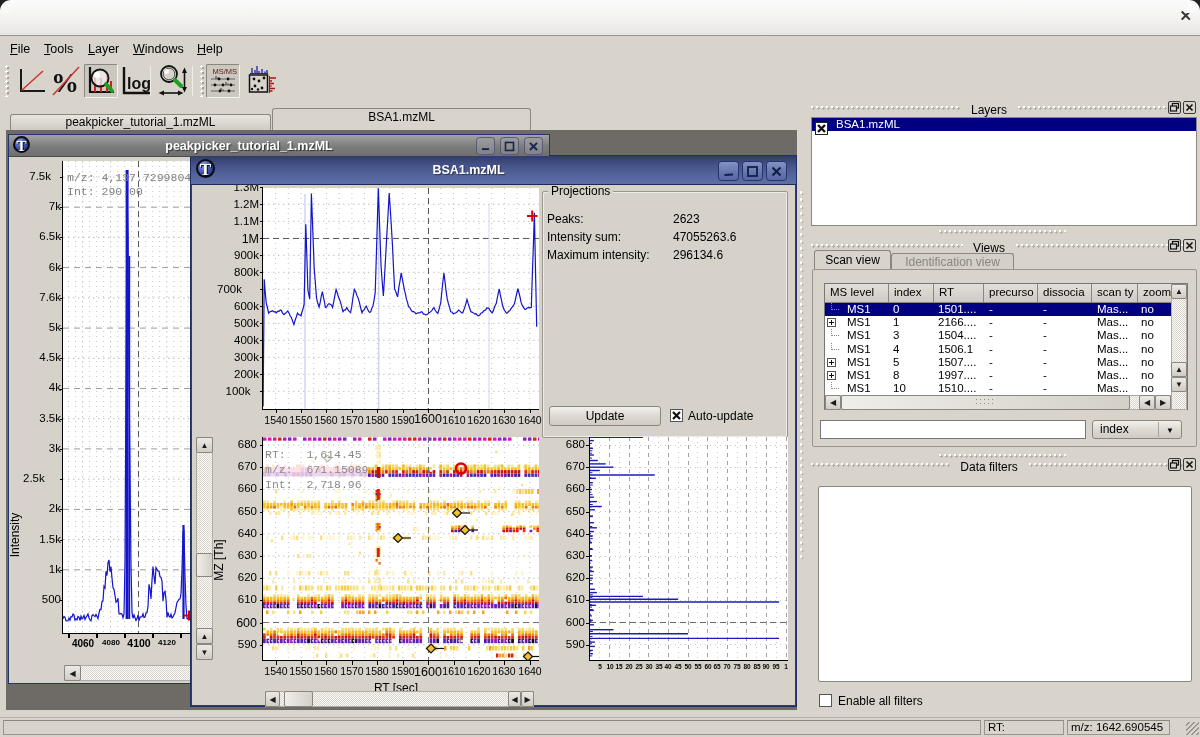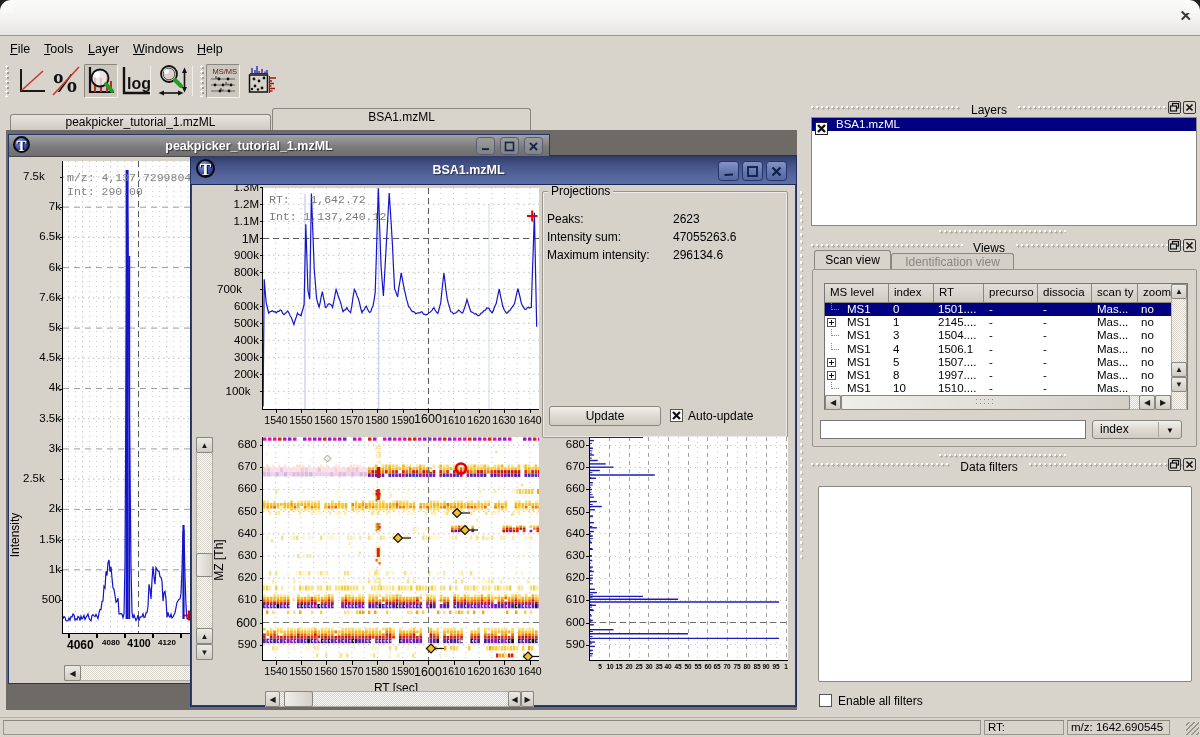--- a/index.html
+++ b/index.html
@@ -224,21 +224,21 @@
       <line x1="425.2" y1="160" x2="425.2" y2="632" stroke="#c8c8c8" stroke-width="1" stroke-dasharray="1 4"></line>
       <line x1="432.2" y1="160" x2="432.2" y2="632" stroke="#c8c8c8" stroke-width="1" stroke-dasharray="1 4"></line>
       <line x1="439.2" y1="160" x2="439.2" y2="632" stroke="#c8c8c8" stroke-width="1" stroke-dasharray="1 4"></line>
       <line x1="137.5" y1="160" x2="137.5" y2="632" stroke="#5a5a5a" stroke-width="1" stroke-dasharray="6 4"></line>
       <polyline points="62.0,617.8 63.0,615.4 64.0,616.3 65.0,619.7 66.0,619.9 67.0,619.6 68.0,617.1 69.0,619.3 70.0,615.6 71.0,616.0 72.0,613.1 73.0,613.9 74.0,619.1 75.0,617.9 76.0,618.8 77.0,615.5 78.0,616.2 79.0,619.7 80.0,615.2 81.0,617.9 82.0,616.9 83.0,614.4 84.0,618.4 85.0,616.3 86.0,614.9 87.0,613.0 88.0,617.1 89.0,619.0 90.0,619.9 91.0,614.6 92.0,613.7 93.0,614.9 94.0,615.6 95.0,613.4 96.0,615.5 97.0,617.6 98.0,611.9 99.0,608.5 100.0,608.6 101.0,600.4 102.0,599.8 103.0,585.3 104.0,587.0 105.0,570.3 106.0,574.5 107.0,561.6 108.0,558.9 109.0,570.6 110.0,565.9 111.0,577.1 112.0,586.9 113.0,588.3 114.0,594.5 115.0,601.2 116.0,600.2 117.0,597.1 118.0,612.8 119.0,613.1 120.0,612.4 121.0,613.2 122.0,616.7 123.0,613.0 124.0,561.1 125.0,380.0 126.0,186.0 127.0,239.4 128.0,372.8 129.0,469.7 130.0,565.5 131.0,611.6 132.0,617.2 133.0,614.0 134.0,616.8 135.0,619.5 136.0,617.6 137.0,614.1 138.0,619.9 139.0,616.1 140.0,615.9 141.0,615.7 142.0,612.8 143.0,616.5 144.0,616.1 145.0,612.0 146.0,611.5 147.0,605.5 148.0,583.4 149.0,587.6 150.0,597.9 151.0,579.4 152.0,565.5 153.0,575.6 154.0,583.2 155.0,566.6 156.0,568.3 157.0,570.2 158.0,570.1 159.0,575.7 160.0,576.4 161.0,580.2 162.0,600.2 163.0,591.8 164.0,590.4 165.0,598.5 166.0,616.4 167.0,611.3 168.0,615.2 169.0,616.2 170.0,613.3 171.0,616.9 172.0,615.9 173.0,613.7 174.0,611.7 175.0,606.6 176.0,601.4 177.0,599.9 178.0,598.3 179.0,598.0 180.0,592.4 181.0,569.0 182.0,531.1 183.0,530.0 184.0,575.2 185.0,604.9 186.0,617.6 187.0,618.1 188.0,614.5 189.0,616.1 190.0,613.5 191.0,615.7 192.0,616.4 193.0,616.9 194.0,616.7 195.0,615.1 196.0,613.3 197.0,615.9 198.0,613.7 199.0,618.6 200.0,618.3 201.0,617.2 202.0,610.4 203.0,612.5 204.0,605.6 205.0,599.9 206.0,600.2 207.0,594.5 208.0,586.3 209.0,589.7 210.0,586.2 211.0,589.4 212.0,588.2 213.0,593.3 214.0,601.7 215.0,601.8 216.0,609.9 217.0,607.9 218.0,615.3 219.0,617.5 220.0,616.9 221.0,616.4 222.0,613.9 223.0,618.8 224.0,615.3 225.0,617.1 226.0,607.8 227.0,602.0 228.0,582.6 229.0,571.5 230.0,565.3 231.0,568.9 232.0,583.2 233.0,600.5 234.0,609.0 235.0,617.0 236.0,619.2 237.0,617.8 238.0,614.6 239.0,616.5 240.0,617.6 241.0,618.3 242.0,614.8 243.0,618.7 244.0,613.2 245.0,613.9 246.0,616.1 247.0,616.5 248.0,613.8 249.0,615.5 250.0,611.8 251.0,612.4 252.0,613.0 253.0,610.6 254.0,606.5 255.0,604.9 256.0,596.3 257.0,597.9 258.0,595.7 259.0,595.3 260.0,594.1 261.0,589.4 262.0,596.1 263.0,597.7 264.0,602.6 265.0,602.0 266.0,606.9 267.0,611.0 268.0,612.8 269.0,615.1 270.0,614.7 271.0,613.8 272.0,613.4 273.0,614.1 274.0,616.8 275.0,612.7 276.0,614.8 277.0,619.8 278.0,613.6 279.0,614.8 280.0,619.1 281.0,616.5 282.0,614.3 283.0,615.9 284.0,615.2 285.0,618.5 286.0,619.2 287.0,619.4 288.0,616.1 289.0,615.5 290.0,616.3 291.0,613.6 292.0,614.4 293.0,610.6 294.0,605.0 295.0,601.5 296.0,585.0 297.0,570.8 298.0,558.5 299.0,548.1 300.0,542.1 301.0,546.9 302.0,561.0 303.0,570.8 304.0,586.2 305.0,601.6 306.0,605.5 307.0,610.5 308.0,614.3 309.0,616.0 310.0,613.4 311.0,613.0 312.0,620.0 313.0,614.2 314.0,616.9 315.0,618.6 316.0,618.6 317.0,619.1 318.0,613.2 319.0,614.2 320.0,613.7 321.0,618.5 322.0,616.6 323.0,620.1 324.0,616.9 325.0,619.1 326.0,617.8 327.0,619.9 328.0,613.6 329.0,612.5 330.0,611.8 331.0,614.1 332.0,607.2 333.0,608.4 334.0,604.4 335.0,600.0 336.0,592.4 337.0,586.4 338.0,579.1 339.0,576.4 340.0,571.4 341.0,574.6 342.0,576.0 343.0,583.0 344.0,589.2 345.0,595.3 346.0,604.3 347.0,604.3 348.0,611.0 349.0,614.6 350.0,611.2 351.0,614.4 352.0,615.6 353.0,618.7 354.0,618.6 355.0,616.5 356.0,613.6 357.0,616.9 358.0,618.8 359.0,617.7 360.0,618.4 361.0,616.0 362.0,614.7 363.0,617.1 364.0,617.4 365.0,619.7 366.0,613.1 367.0,616.5 368.0,613.9 369.0,618.2 370.0,617.3 371.0,613.2 372.0,613.8 373.0,619.9 374.0,613.7 375.0,615.9 376.0,617.3 377.0,614.2 378.0,613.1 379.0,619.3 380.0,616.0 381.0,612.3 382.0,612.9 383.0,610.9 384.0,607.6 385.0,595.9 386.0,578.2 387.0,564.2 388.0,543.0 389.0,533.6 390.0,525.7 391.0,531.6 392.0,543.2 393.0,563.0 394.0,575.9 395.0,591.1 396.0,606.2 397.0,607.2 398.0,615.3 399.0,615.5 400.0,616.8 401.0,615.2 402.0,618.5 403.0,617.7 404.0,615.2 405.0,614.4 406.0,616.5 407.0,613.1 408.0,614.2 409.0,618.5 410.0,618.0 411.0,616.6 412.0,618.5 413.0,615.2 414.0,618.7 415.0,617.0 416.0,614.2 417.0,607.9 418.0,591.6 419.0,582.8 420.0,577.1 421.0,586.8 422.0,592.7 423.0,603.6 424.0,612.5 425.0,617.3 426.0,617.7 427.0,613.1 428.0,613.1 429.0,617.6 430.0,614.2 431.0,619.8 432.0,617.4 433.0,618.8 434.0,613.6 435.0,617.2 436.0,614.6 437.0,619.9 438.0,613.5 439.0,614.7 440.0,617.7" fill="none" stroke="#1414cc" stroke-width="1.2"></polyline>
       <rect x="124.6" y="169" width="3.0" height="449" fill="#1414cc"></rect>
       <rect x="127.6" y="255" width="1.6" height="363" fill="#1414cc"></rect>
       <rect x="181.4" y="524" width="2.2" height="94" fill="#1414cc"></rect>
       <path d="M183 614.5 L193 614.5 M188 609.5 L188 619.5" stroke="#dd0000" stroke-width="2"></path>
     </svg>
-    <div class="abs" style="left:14px;top:35px;width:38px;text-align:left;font-size:11.5px">7.5k</div>
+    <div class="abs" style="left:4px;top:35px;width:38px;text-align:right;font-size:11.5px">7.5k</div>
     <div class="abs" style="left:51px;top:42px;width:3px;height:1px;background:#000"></div>
     <div class="abs" style="left:14px;top:65px;width:38px;text-align:right;font-size:11.5px">7k</div>
     <div class="abs" style="left:51px;top:72px;width:3px;height:1px;background:#000"></div>
     <div class="abs" style="left:14px;top:95px;width:38px;text-align:right;font-size:11.5px">6.5k</div>
     <div class="abs" style="left:51px;top:102px;width:3px;height:1px;background:#000"></div>
     <div class="abs" style="left:14px;top:126px;width:38px;text-align:right;font-size:11.5px">6k</div>
     <div class="abs" style="left:51px;top:133px;width:3px;height:1px;background:#000"></div>
     <div class="abs" style="left:14px;top:156px;width:38px;text-align:right;font-size:11.5px">7.6k</div>
     <div class="abs" style="left:51px;top:163px;width:3px;height:1px;background:#000"></div>
     <div class="abs" style="left:14px;top:186px;width:38px;text-align:right;font-size:11.5px">5k</div>
@@ -256,21 +256,21 @@
     <div class="abs" style="left:14px;top:367px;width:38px;text-align:right;font-size:11.5px">2k</div>
     <div class="abs" style="left:51px;top:374px;width:3px;height:1px;background:#000"></div>
     <div class="abs" style="left:14px;top:398px;width:38px;text-align:right;font-size:11.5px">1.5k</div>
     <div class="abs" style="left:51px;top:405px;width:3px;height:1px;background:#000"></div>
     <div class="abs" style="left:14px;top:428px;width:38px;text-align:right;font-size:11.5px">1k</div>
     <div class="abs" style="left:51px;top:435px;width:3px;height:1px;background:#000"></div>
     <div class="abs" style="left:14px;top:458px;width:38px;text-align:right;font-size:11.5px">500</div>
     <div class="abs" style="left:51px;top:465px;width:3px;height:1px;background:#000"></div>
     <div class="abs" style="left:53px;top:26px;width:1px;height:472px;background:#000"></div>
     <div class="abs" style="left:53px;top:498px;width:379px;height:1px;background:#000"></div>
-    <div class="abs" style="left:58px;top:503px;width:32px;text-align:left;font-size:12px;font-weight:bold">4060</div>
+    <div class="abs" style="left:58px;top:503px;width:32px;text-align:center;font-size:10px;font-weight:bold">4060</div>
     <div class="abs" style="left:86px;top:503px;width:32px;text-align:center;font-size:8px;font-weight:bold">4080</div>
     <div class="abs" style="left:114px;top:502px;width:32px;text-align:center;font-size:10.5px;font-weight:bold">4100</div>
     <div class="abs" style="left:142px;top:503px;width:32px;text-align:center;font-size:8px;font-weight:bold">4120</div>
     <div class="abs" style="left:59px;top:498px;width:1.5px;height:5px;background:#000"></div>
     <div class="abs" style="left:87px;top:498px;width:1.5px;height:5px;background:#000"></div>
     <div class="abs" style="left:115px;top:498px;width:1.5px;height:5px;background:#000"></div>
     <div class="abs" style="left:143px;top:498px;width:1.5px;height:5px;background:#000"></div>
     <div class="abs" style="left:171px;top:498px;width:1.5px;height:5px;background:#000"></div>
     <div class="abs" style="left:-1px;top:360px;width:80px;transform:rotate(-90deg);transform-origin:40px 40px;font-size:12px;text-align:center">Intensity</div>
     <div class="abs mono" style="left:58px;top:36px;font-size:11.5px;color:#808080;white-space:pre;line-height:14px">m/z: 4,137.7299804
@@ -378,22 +378,20 @@
     <div class="abs" style="left:221px;top:256px;width:32px;text-align:center;font-size:12.5px">1600</div>
     <div class="abs" style="left:237px;top:253px;width:1px;height:4px;background:#000"></div>
     <div class="abs" style="left:247px;top:258px;width:32px;text-align:center;font-size:10.5px">1610</div>
     <div class="abs" style="left:263px;top:253px;width:1px;height:4px;background:#000"></div>
     <div class="abs" style="left:272px;top:258px;width:32px;text-align:center;font-size:10.5px">1620</div>
     <div class="abs" style="left:288px;top:253px;width:1px;height:4px;background:#000"></div>
     <div class="abs" style="left:297px;top:258px;width:32px;text-align:center;font-size:10.5px">1630</div>
     <div class="abs" style="left:313px;top:253px;width:1px;height:4px;background:#000"></div>
     <div class="abs" style="left:323px;top:258px;width:32px;text-align:center;font-size:10.5px">1640</div>
     <div class="abs" style="left:339px;top:253px;width:1px;height:4px;background:#000"></div>
-    <div class="abs mono" style="left:78px;top:35px;font-size:11.5px;color:#7a7a7a;white-space:pre;line-height:17px">RT:   1,642.72
-Int: 1,137,240.12</div>
     <div class="gbox" style="left:351px;top:35px;width:246px;height:247px"></div>
     <div class="abs" style="left:357px;top:28px;background:#d6d2ca;padding:0 3px;font-size:12px">Projections</div>
     <div class="abs" style="left:356px;top:56px;font-size:12px">Peaks:</div>
     <div class="abs" style="left:482px;top:56px;font-size:12px">2623</div>
     <div class="abs" style="left:356px;top:74px;font-size:12px">Intensity sum:</div>
     <div class="abs" style="left:482px;top:74px;font-size:12px">47055263.6</div>
     <div class="abs" style="left:356px;top:92px;font-size:12px">Maximum intensity:</div>
     <div class="abs" style="left:482px;top:92px;font-size:12px">296134.6</div>
     <div class="btn" style="left:358px;top:250px;width:112px;height:20px;line-height:19px">Update</div>
     <div class="check" style="left:479px;top:253px;width:13px;height:13px"><svg width="11" height="11" viewBox="0 0 11 11">
@@ -2187,20 +2185,23 @@
       <line x1="460.5" y1="512" x2="469" y2="512" stroke="#111" stroke-width="1.2"></line>
       <path d="M464 524.5 L468.5 529 L464 533.5 L459.5 529 Z" fill="#f2c12c" stroke="#111" stroke-width="1.2"></path>
       <line x1="468.5" y1="529" x2="477" y2="529" stroke="#111" stroke-width="1.2"></line>
       <path d="M397 532.5 L401.5 537 L397 541.5 L392.5 537 Z" fill="#f2c12c" stroke="#111" stroke-width="1.2"></path>
       <line x1="401.5" y1="537" x2="410" y2="537" stroke="#111" stroke-width="1.2"></line>
       <path d="M430 643.0 L434.5 647.5 L430 652.0 L425.5 647.5 Z" fill="#f2c12c" stroke="#111" stroke-width="1.2"></path>
       <line x1="434.5" y1="647.5" x2="443" y2="647.5" stroke="#111" stroke-width="1.2"></line>
       <path d="M527 651.0 L531.5 655.5 L527 660.0 L522.5 655.5 Z" fill="#f2c12c" stroke="#111" stroke-width="1.2"></path>
       <line x1="531.5" y1="655.5" x2="540" y2="655.5" stroke="#111" stroke-width="1.2"></line>
     </svg>
+    <div class="abs mono" style="left:74px;top:291px;font-size:11.5px;color:#8a8a8a;white-space:pre;line-height:15px">RT:   1,614.45
+m/z:  671.15089
+Int:  2,718.96</div>
     <div class="abs" style="left:71px;top:281px;width:1px;height:223px;background:#000"></div>
     <div class="abs" style="left:71px;top:504px;width:277px;height:1px;background:#000"></div>
     <div class="abs" style="left:28px;top:482px;width:38px;text-align:right;font-size:11.5px">590</div>
     <div class="abs" style="left:69px;top:489px;width:3px;height:1px;background:#000"></div>
     <div class="abs" style="left:28px;top:460px;width:38px;text-align:right;font-size:12.5px">600</div>
     <div class="abs" style="left:69px;top:467px;width:3px;height:1px;background:#000"></div>
     <div class="abs" style="left:28px;top:437px;width:38px;text-align:right;font-size:11.5px">610</div>
     <div class="abs" style="left:69px;top:444px;width:3px;height:1px;background:#000"></div>
     <div class="abs" style="left:28px;top:415px;width:38px;text-align:right;font-size:11.5px">620</div>
     <div class="abs" style="left:69px;top:422px;width:3px;height:1px;background:#000"></div>
@@ -2474,21 +2475,21 @@
 <div class="td" style="left:989px;top:303px;width:40px;color:#fff">-</div>
 <div class="td" style="left:1043px;top:303px;width:40px;color:#fff">-</div>
 <div class="td" style="left:1097px;top:303px;width:40px;color:#fff">Mas...</div>
 <div class="td" style="left:1141px;top:303px;width:30px;color:#fff">no</div>
 <svg class="abs" style="left:827px;top:318.2px" width="9" height="9" viewBox="0 0 9 9">
     <rect x="0.5" y="0.5" width="8" height="8" fill="#fff" stroke="#555" stroke-width="1"></rect>
     <path d="M2 4.5 L7 4.5 M4.5 2 L4.5 7" stroke="#111" stroke-width="1"></path>
   </svg>
 <div class="td" style="left:847px;top:316.2px;width:40px;color:#000">MS1</div>
 <div class="td" style="left:893px;top:316.2px;width:40px;color:#000">1</div>
-<div class="td" style="left:938px;top:316.2px;width:46px;color:#000">2145....</div>
+<div class="td" style="left:938px;top:316.2px;width:46px;color:#000">2166....</div>
 <div class="td" style="left:989px;top:316.2px;width:40px;color:#000">-</div>
 <div class="td" style="left:1043px;top:316.2px;width:40px;color:#000">-</div>
 <div class="td" style="left:1097px;top:316.2px;width:40px;color:#000">Mas...</div>
 <div class="td" style="left:1141px;top:316.2px;width:30px;color:#000">no</div>
 <div class="abs" style="left:831px;top:329.4px;width:8px;height:7px;border-bottom:1px dotted #888;border-left:1px dotted #888"></div>
 <div class="td" style="left:847px;top:329.4px;width:40px;color:#000">MS1</div>
 <div class="td" style="left:893px;top:329.4px;width:40px;color:#000">3</div>
 <div class="td" style="left:938px;top:329.4px;width:46px;color:#000">1504....</div>
 <div class="td" style="left:989px;top:329.4px;width:40px;color:#000">-</div>
 <div class="td" style="left:1043px;top:329.4px;width:40px;color:#000">-</div>

